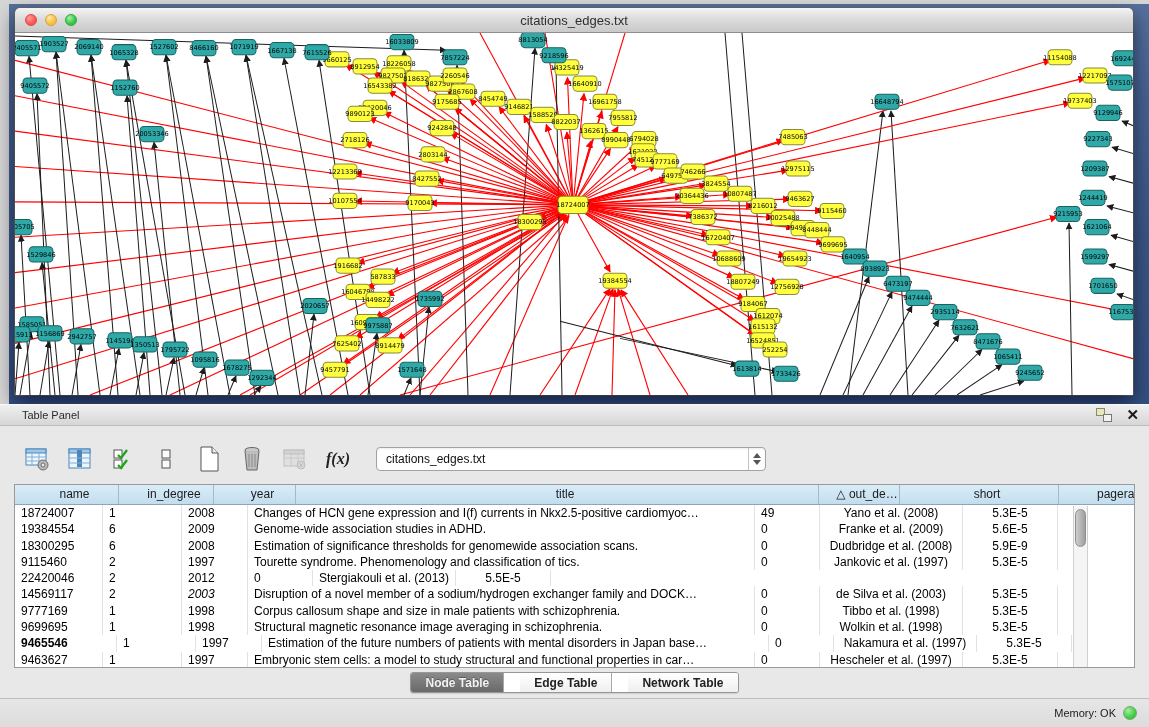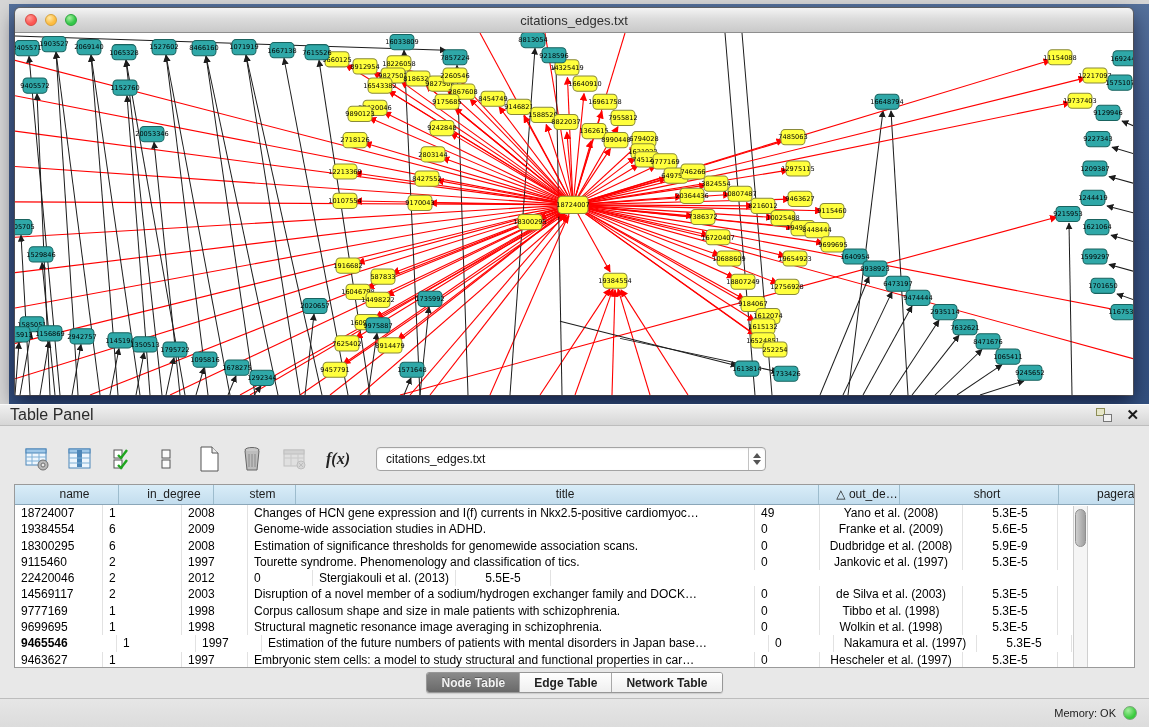--- a/index.html
+++ b/index.html
@@ -25,21 +25,21 @@
   .light.green { background:radial-gradient(circle at 35% 30%,#a8f0a0,#34c749 60%); border:1px solid #2aa63d; }
   .gwin-title { position:absolute; left:0; right:0; text-align:center; font-size:13px; color:#2f2f2f; }
   .gcanvas { flex:1; background:#ffffff; position:relative; overflow:hidden; }
   .gcanvas svg { display:block; width:100%; height:100%; }
 
   
   .tpanel { position:absolute; left:0; top:404px; width:1149px; height:323px; background:#e8e8e8; }
   .tp-titlebar { height:22px; background:linear-gradient(180deg,#f0f0f0,#d6d6d6);
     border-top:1px solid #fafafa; border-bottom:1px solid #bdbdbd;
     display:flex; align-items:center; padding:0 10px; }
-  .tp-title { font-size:16px; color:#2b2b2b; }
+  .tp-title { font-size:11px; color:#2b2b2b;margin-left:12px; }
   .tp-spacer { flex:1; }
   .tp-float { width:16px; height:14px; position:relative; margin-right:14px; cursor:default; }
   .tp-float .sq1 { position:absolute; left:0; top:0; width:9px; height:8px; border:1px solid #8c8c55; background:#e6e6c8; }
   .tp-float .sq2 { position:absolute; right:0; bottom:0; width:9px; height:8px; border:1px solid #777; background:#f2f2f2; }
   .tp-close { font-size:15px; font-weight:bold; color:#1a1a1a; line-height:14px; cursor:default; }
 
   .tp-toolbar { display:flex; align-items:center; gap:13px; padding:14px 0 0 22px; height:52px; }
   .tbtn { display:flex; align-items:center; justify-content:center; width:30px; height:30px; }
   .tbtn svg { display:block; }
   .fx { font-family:"Liberation Serif",serif; font-style:italic; font-size:16px; font-weight:bold; color:#222; }
@@ -64,21 +64,21 @@
     overflow:hidden; border-right:1px solid #e2e2e2; flex:none; }
   .td.center { text-align:center; padding-left:0; }
   .vscroll { position:absolute; right:46px; top:21px; bottom:0; width:15px; background:#f5f5f5;
     border-left:1px solid #d0d0d0; border-right:1px solid #d0d0d0; }
   .vthumb { position:absolute; left:1px; top:3px; width:11px; height:38px; border-radius:6px;
     background:linear-gradient(90deg,#cfcfcf,#9f9f9f); border:1px solid #8f8f8f; }
 
   
   .tabsrow { position:absolute; left:0; top:268px; width:100%; display:flex; justify-content:center; }
   .seg { display:flex; height:21px; border:1px solid #979797; border-radius:3px; overflow:hidden;
-    background:#fff; box-shadow:0 1px 1px rgba(0,0,0,.12); }
+    background:#fff; box-shadow:0 1px 1px rgba(0,0,0,.12);gap:16px; }
   .seg .tab { font-size:12px; font-weight:bold; padding:0 14px; line-height:20px; color:#222;
     background:linear-gradient(180deg,#ffffff,#efefef); border-right:1px solid #a8a8a8; }
   .seg .tab:last-child { border-right:none; }
   .seg .tab.active { background:linear-gradient(180deg,#8a8a8a,#696969); color:#f3f3f3; text-shadow:0 -1px 0 rgba(0,0,0,.3); }
 
   
   .statusbar { position:absolute; left:0; bottom:0; width:100%; height:29px;
     background:linear-gradient(180deg,#e6e6e6,#dcdcdc); border-top:1px solid #bdbdbd;
     display:flex; align-items:center; justify-content:flex-end; padding-right:12px; gap:7px; }
   .mem-label { font-size:11px; color:#222; }
@@ -864,21 +864,21 @@
             <span class="up"></span>
             <span class="dn"></span>
           </span>
       </div>
     </div>
 
     <div class="tablebox">
       <div class="thead" id="thead">
           <div class="th" style="width: 88px;">name</div>
           <div class="th" style="width: 79px;">in_degree</div>
-          <div class="th" style="width: 66px;">stem</div>
+          <div class="th" style="width: 66px;">year</div>
           <div class="th" style="width: 507px;">title</div>
           <div class="th" style="width: 65px;">△ out_de…</div>
           <div class="th" style="width: 143px;">short</div>
           <div class="th" style="width: 95px;">pagerank</div>
         </div>
       <div id="tbody">
           <div class="trow">
             <div class="td" style="width: 88px;">18724007</div>
             <div class="td" style="width: 79px;">1</div>
             <div class="td" style="width: 66px;">2008</div>
@@ -918,21 +918,21 @@
             <div class="td" style="width: 88px;">22420046</div>
             <div class="td" style="width: 79px;">2</div>
             <div class="td" style="width: 66px;">2012</div>
             <div class="td" style="width: 65px;">0</div>
             <div class="td center" style="width: 143px;">Stergiakouli et al. (2013)</div>
             <div class="td center" style="width: 95px;">5.5E-5</div>
           </div>
           <div class="trow">
             <div class="td" style="width: 88px;">14569117</div>
             <div class="td" style="width: 79px;">2</div>
-            <div class="td" style="width: 66px;">2003</div>
+            <div class="td" style="width: 66px; font-style: italic;">2003</div>
             <div class="td" style="width: 507px;">Disruption of a novel member of a sodium/hydrogen exchanger family and DOCK…</div>
             <div class="td" style="width: 65px;">0</div>
             <div class="td center" style="width: 143px;">de Silva et al. (2003)</div>
             <div class="td center" style="width: 95px;">5.3E-5</div>
           </div>
           <div class="trow">
             <div class="td" style="width: 88px;">9777169</div>
             <div class="td" style="width: 79px;">1</div>
             <div class="td" style="width: 66px;">1998</div>
             <div class="td" style="width: 507px;">Corpus callosum shape and size in male patients with schizophrenia.</div>

